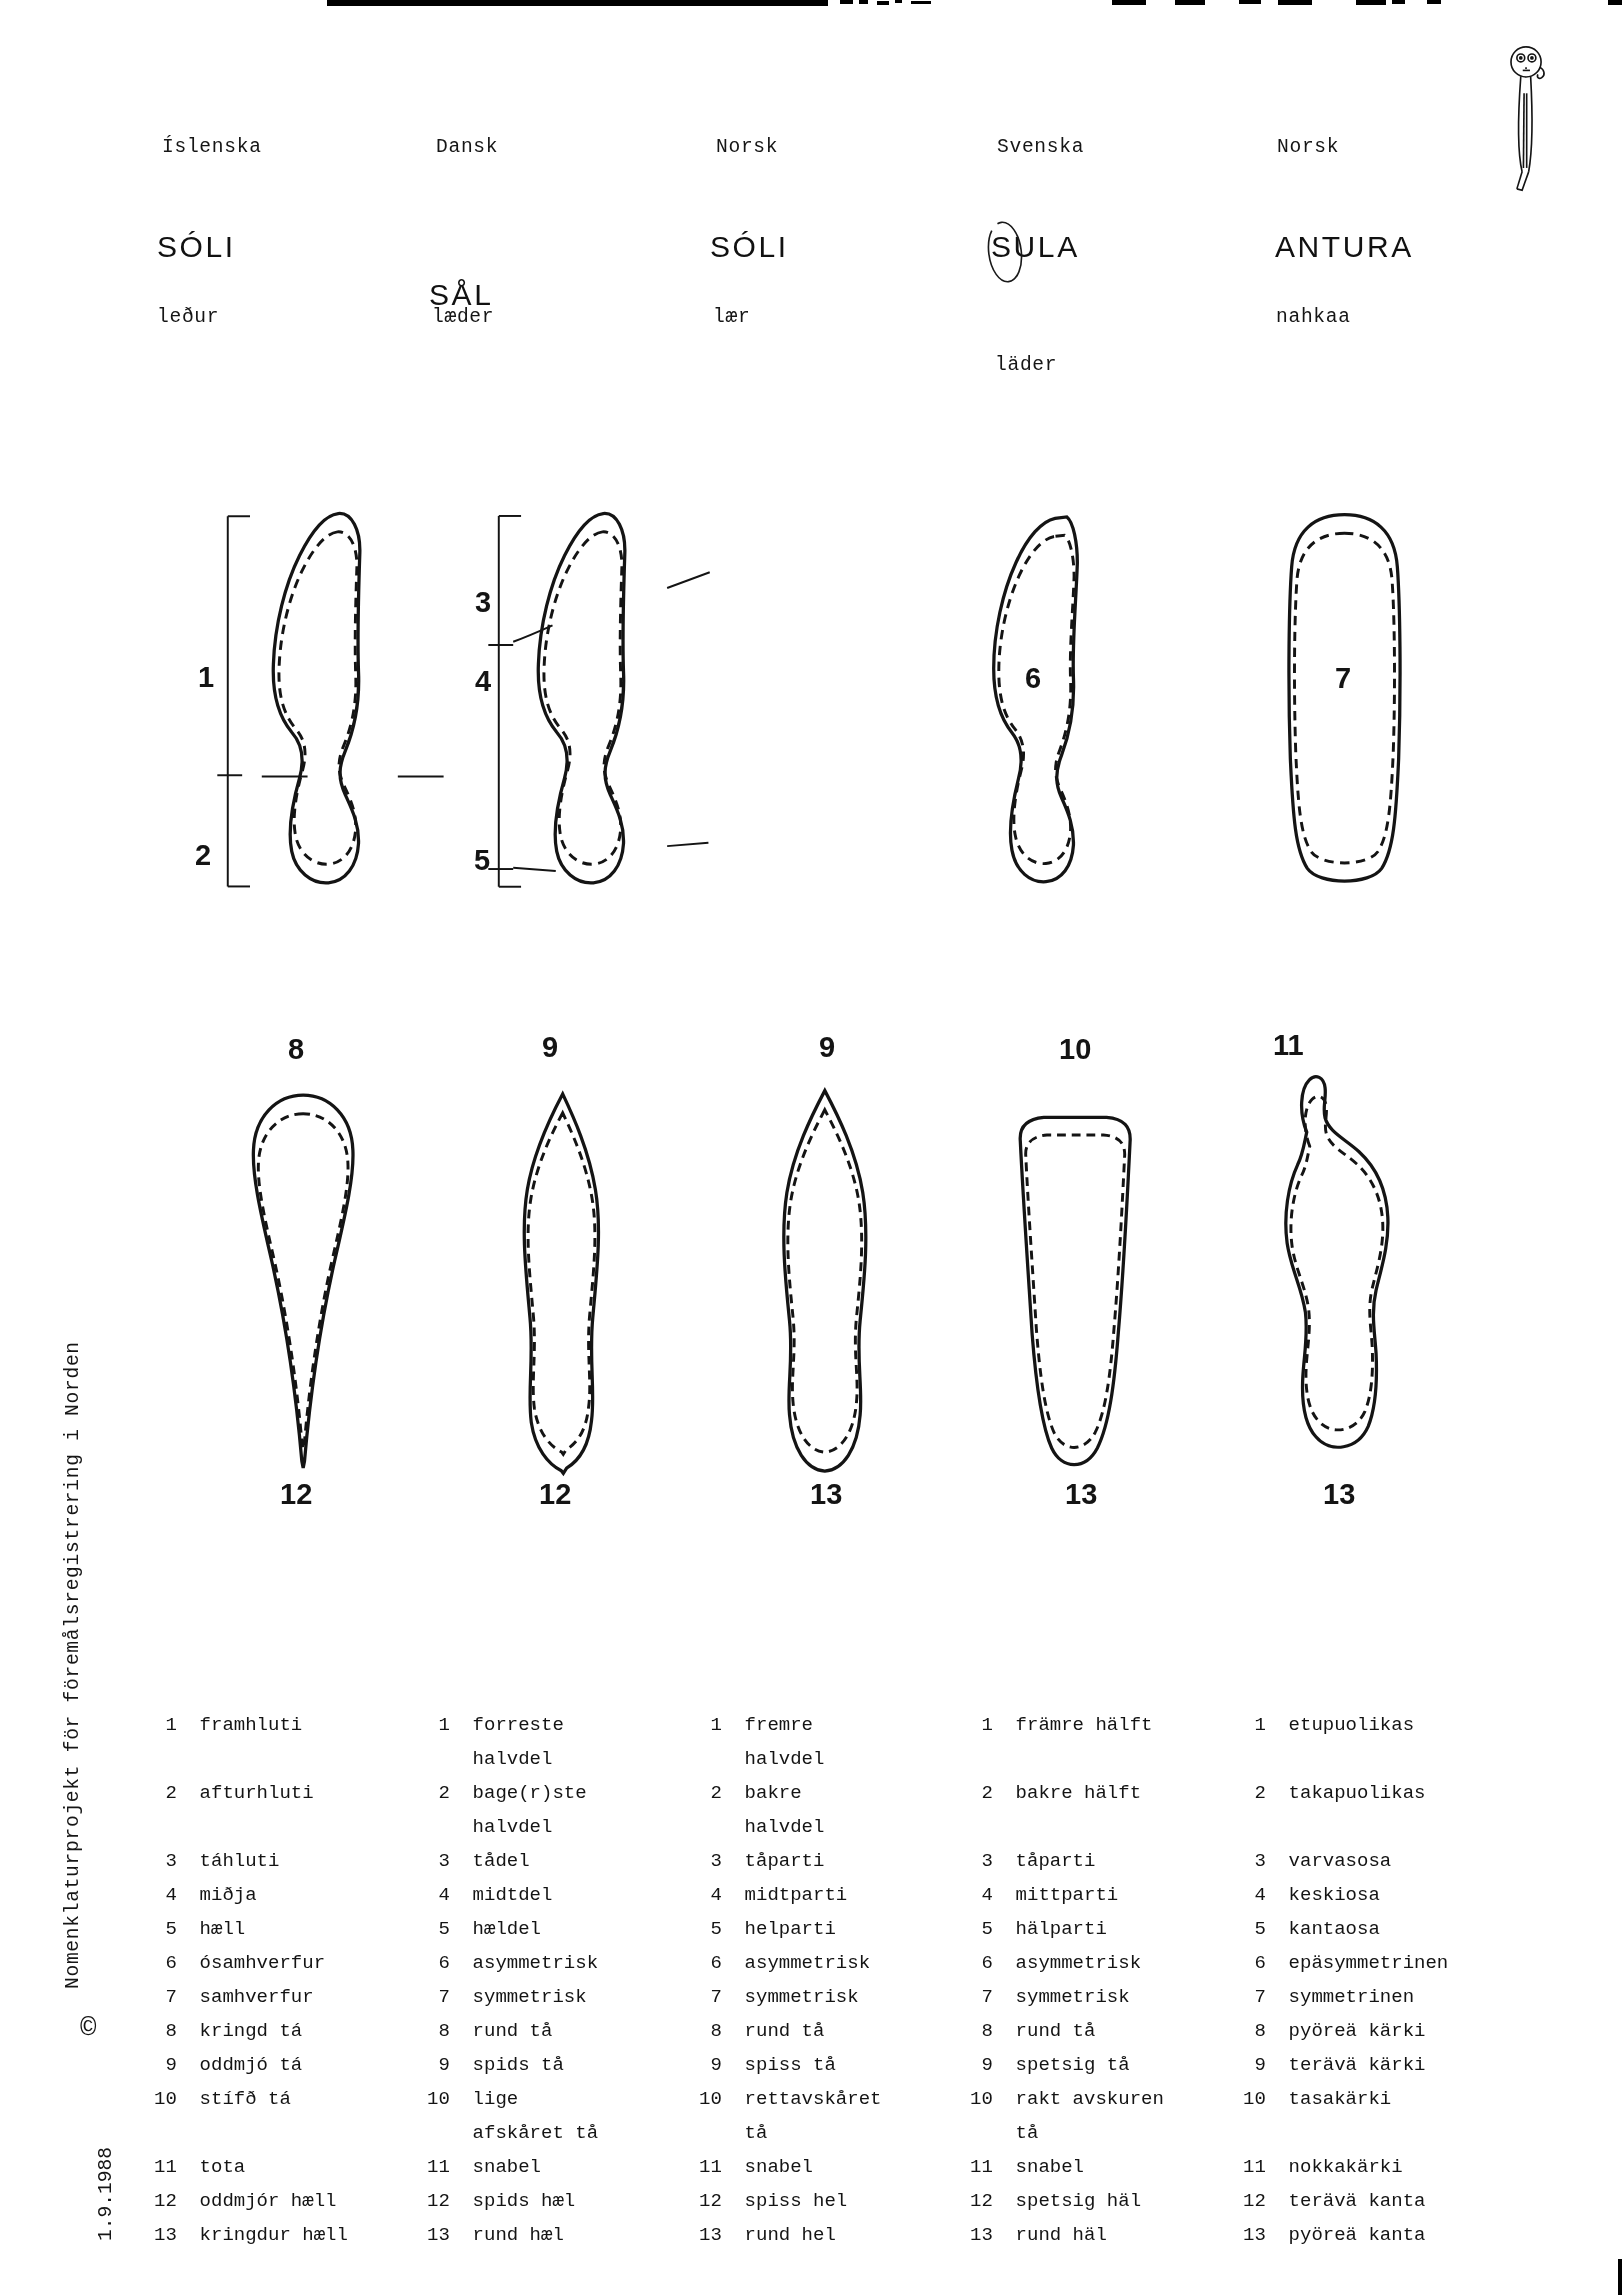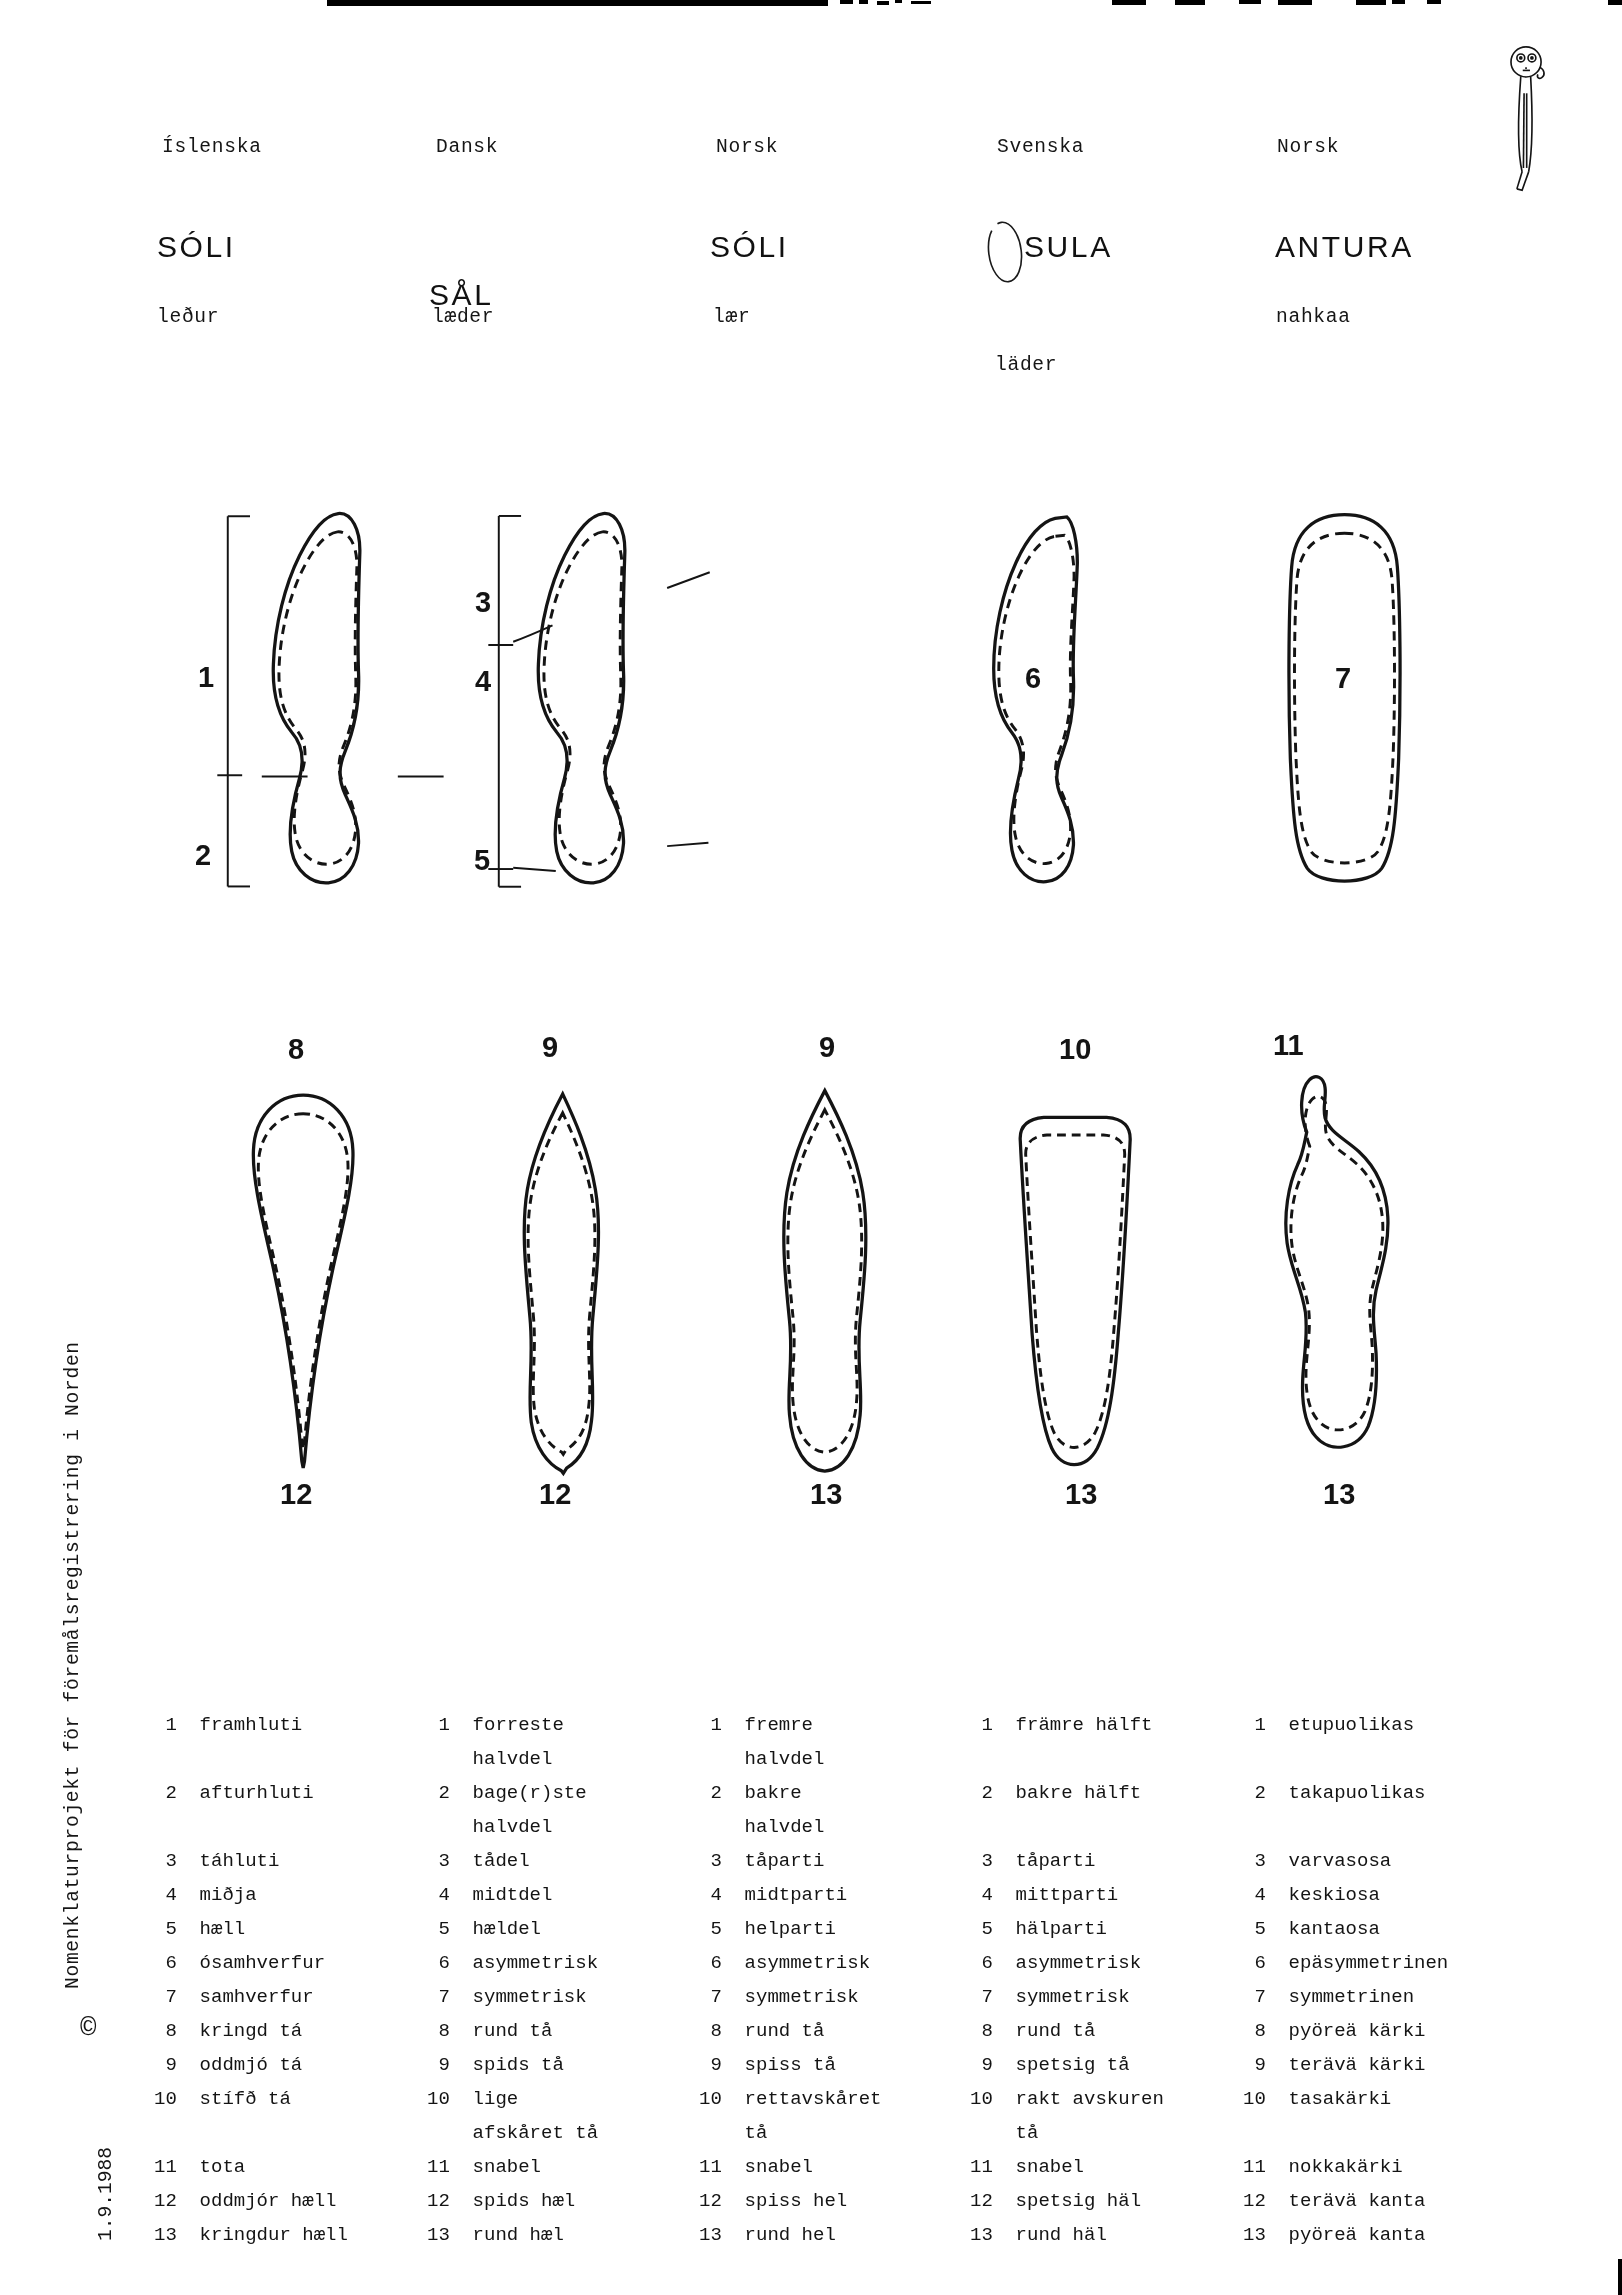--- a/index.html
+++ b/index.html
@@ -62,21 +62,21 @@
 
   <div class="abs lang" style="left:162px;top:136px;">Íslenska</div>
   <div class="abs lang" style="left:436px;top:136px;">Dansk</div>
   <div class="abs lang" style="left:716px;top:136px;">Norsk</div>
   <div class="abs lang" style="left:997px;top:136px;">Svenska</div>
   <div class="abs lang" style="left:1277px;top:136px;">Norsk</div>
 
   <div class="abs sans headword" style="left:157px;top:230px;">SÓLI</div>
   <div class="abs sans headword" style="left:429px;top:230px;margin-top:48px;">SÅL</div>
   <div class="abs sans headword" style="left:710px;top:230px;">SÓLI</div>
-  <div class="abs sans headword" style="left:991px;top:230px;margin-left:33px;">SULA</div>
+  <div class="abs sans headword" style="left:991px;top:230px;">SULA</div>
   <div class="abs sans headword" style="left:1275px;top:230px;text-align:center;">ANTURA</div>
 
   <svg style="left:979px;top:216px;" width="52" height="72" viewBox="0 0 80 110">
     <ellipse cx="40" cy="55" rx="25" ry="46" fill="none" stroke="#1a1a1a" stroke-width="2.5" transform="rotate(-7 40 55)" stroke-dasharray="150 14"></ellipse>
   </svg>
 
   <div class="abs material" style="left:157px;top:306px;">leður</div>
   <div class="abs material" style="left:432px;top:306px;">læder</div>
   <div class="abs material" style="left:713px;top:306px;">lær</div>
   <div class="abs material" style="left:995px;top:306px;margin-top:48px;">läder</div>

